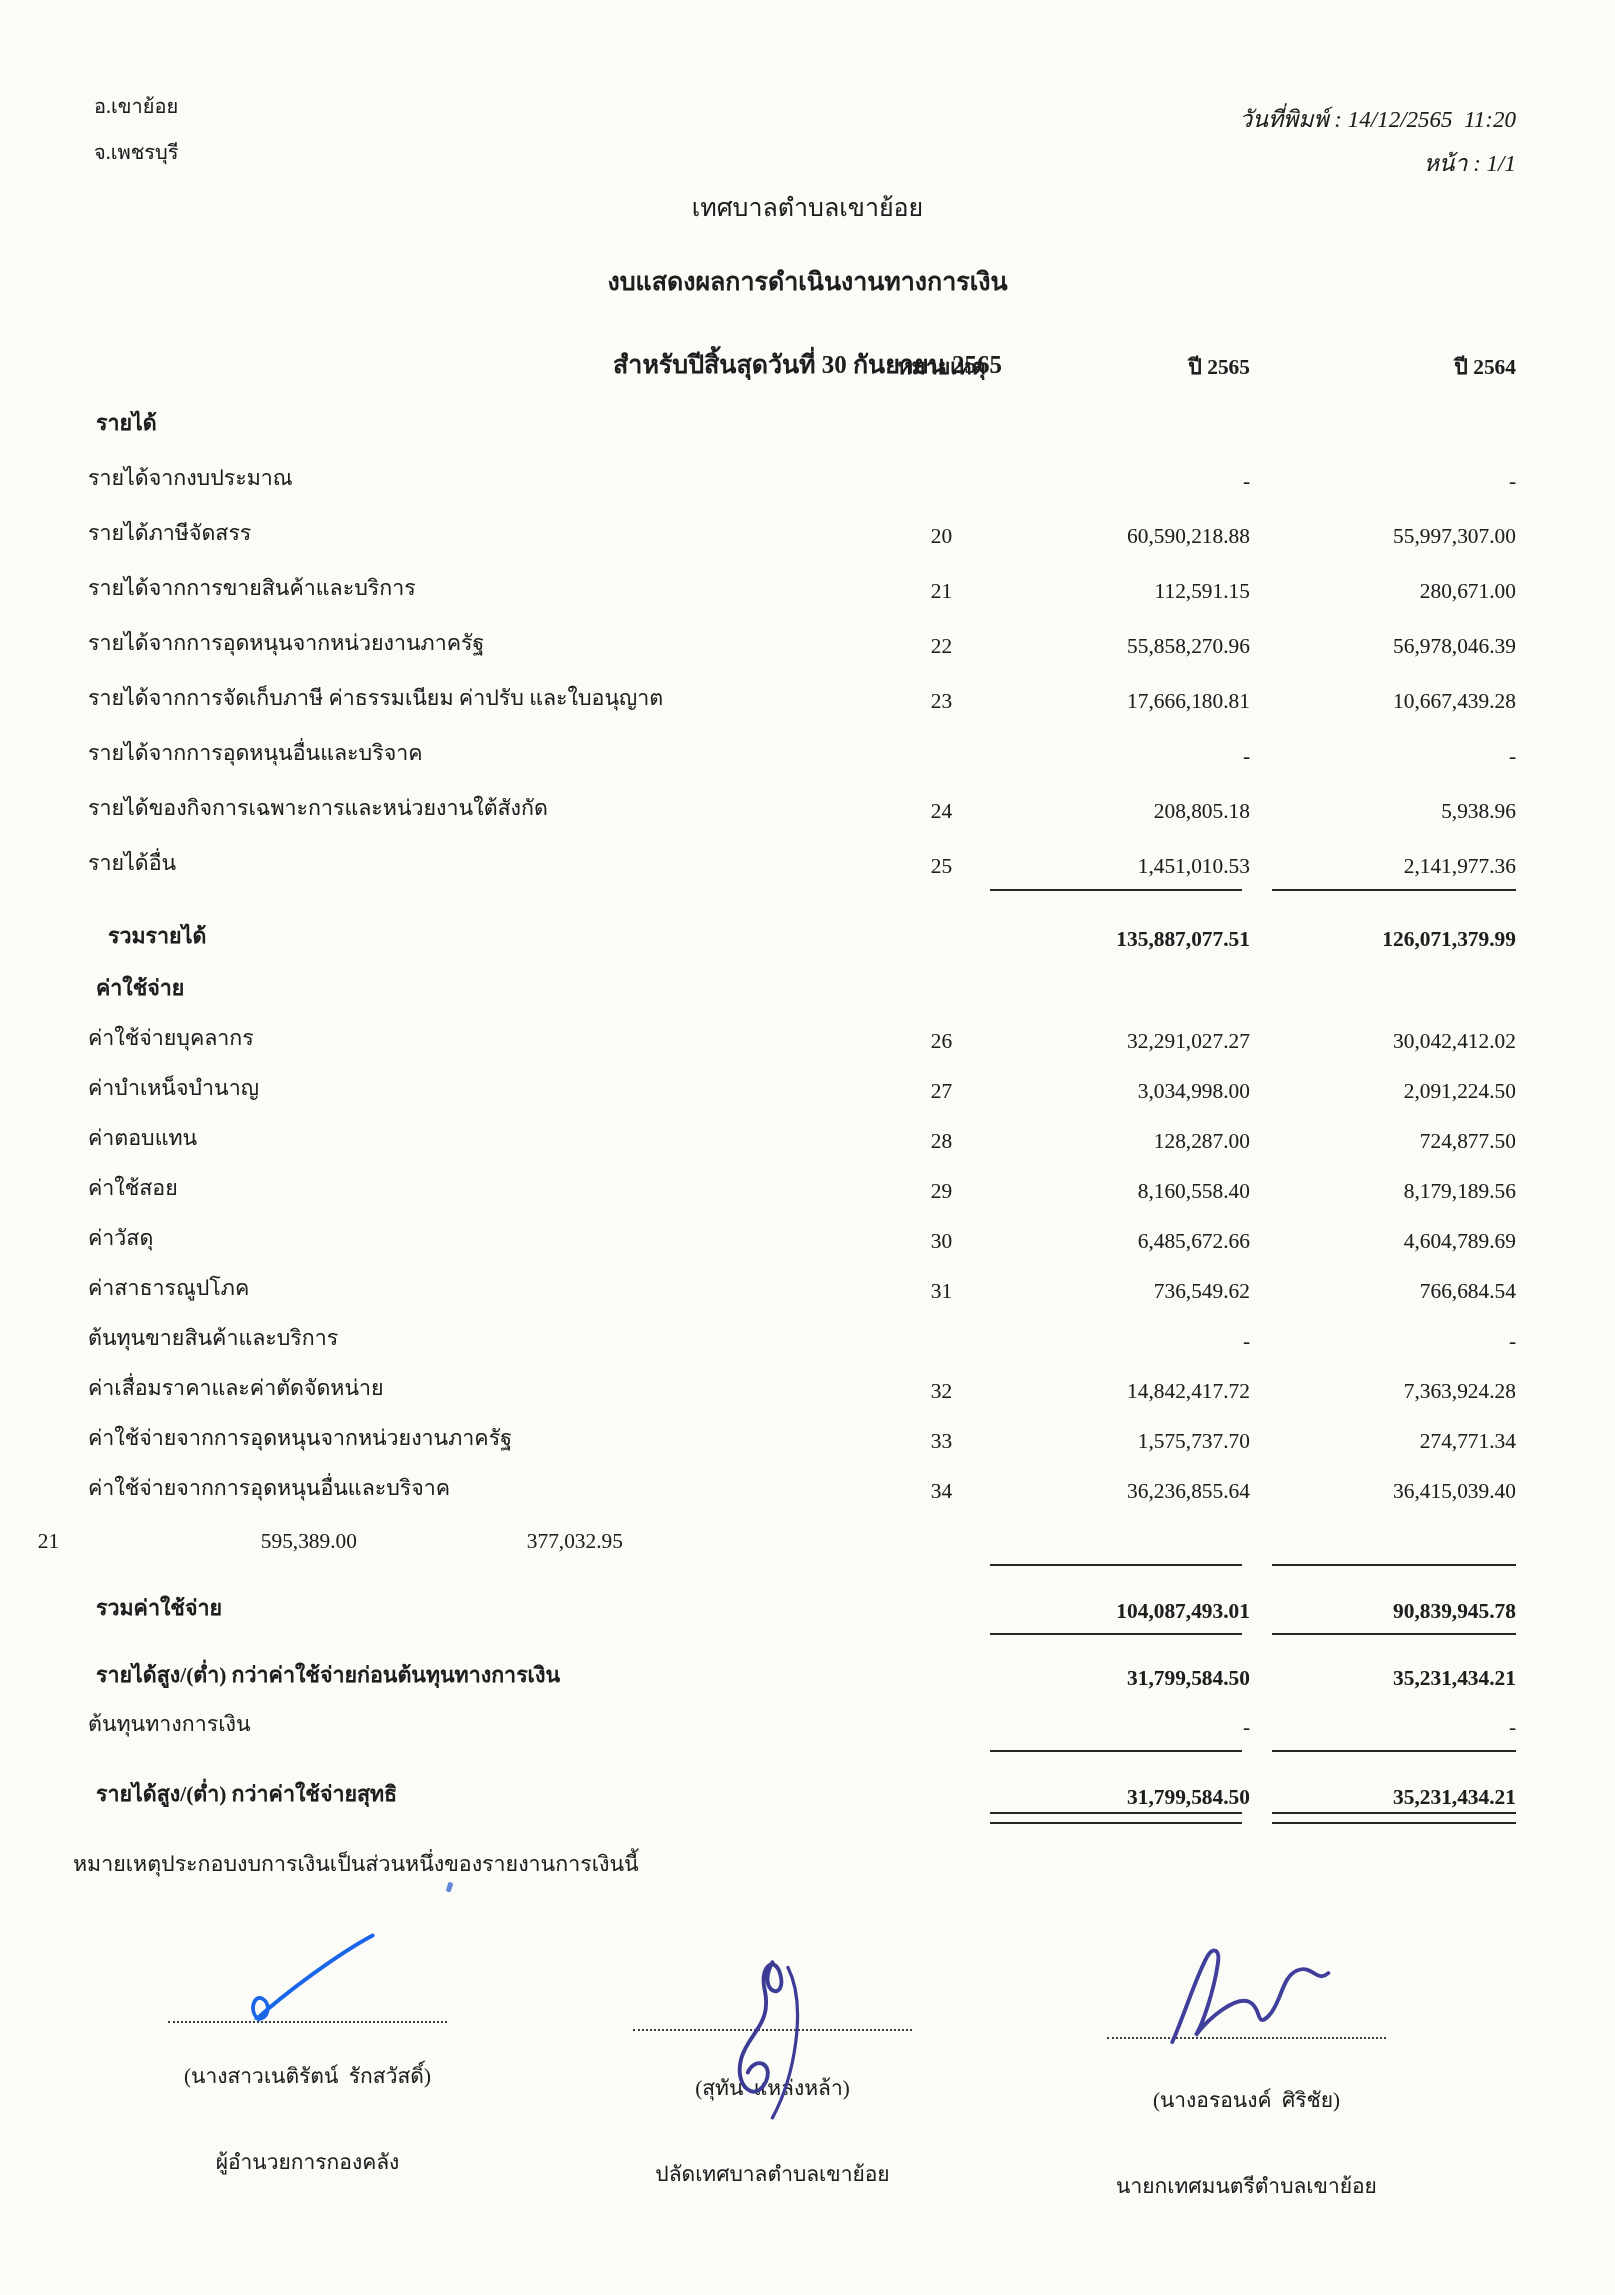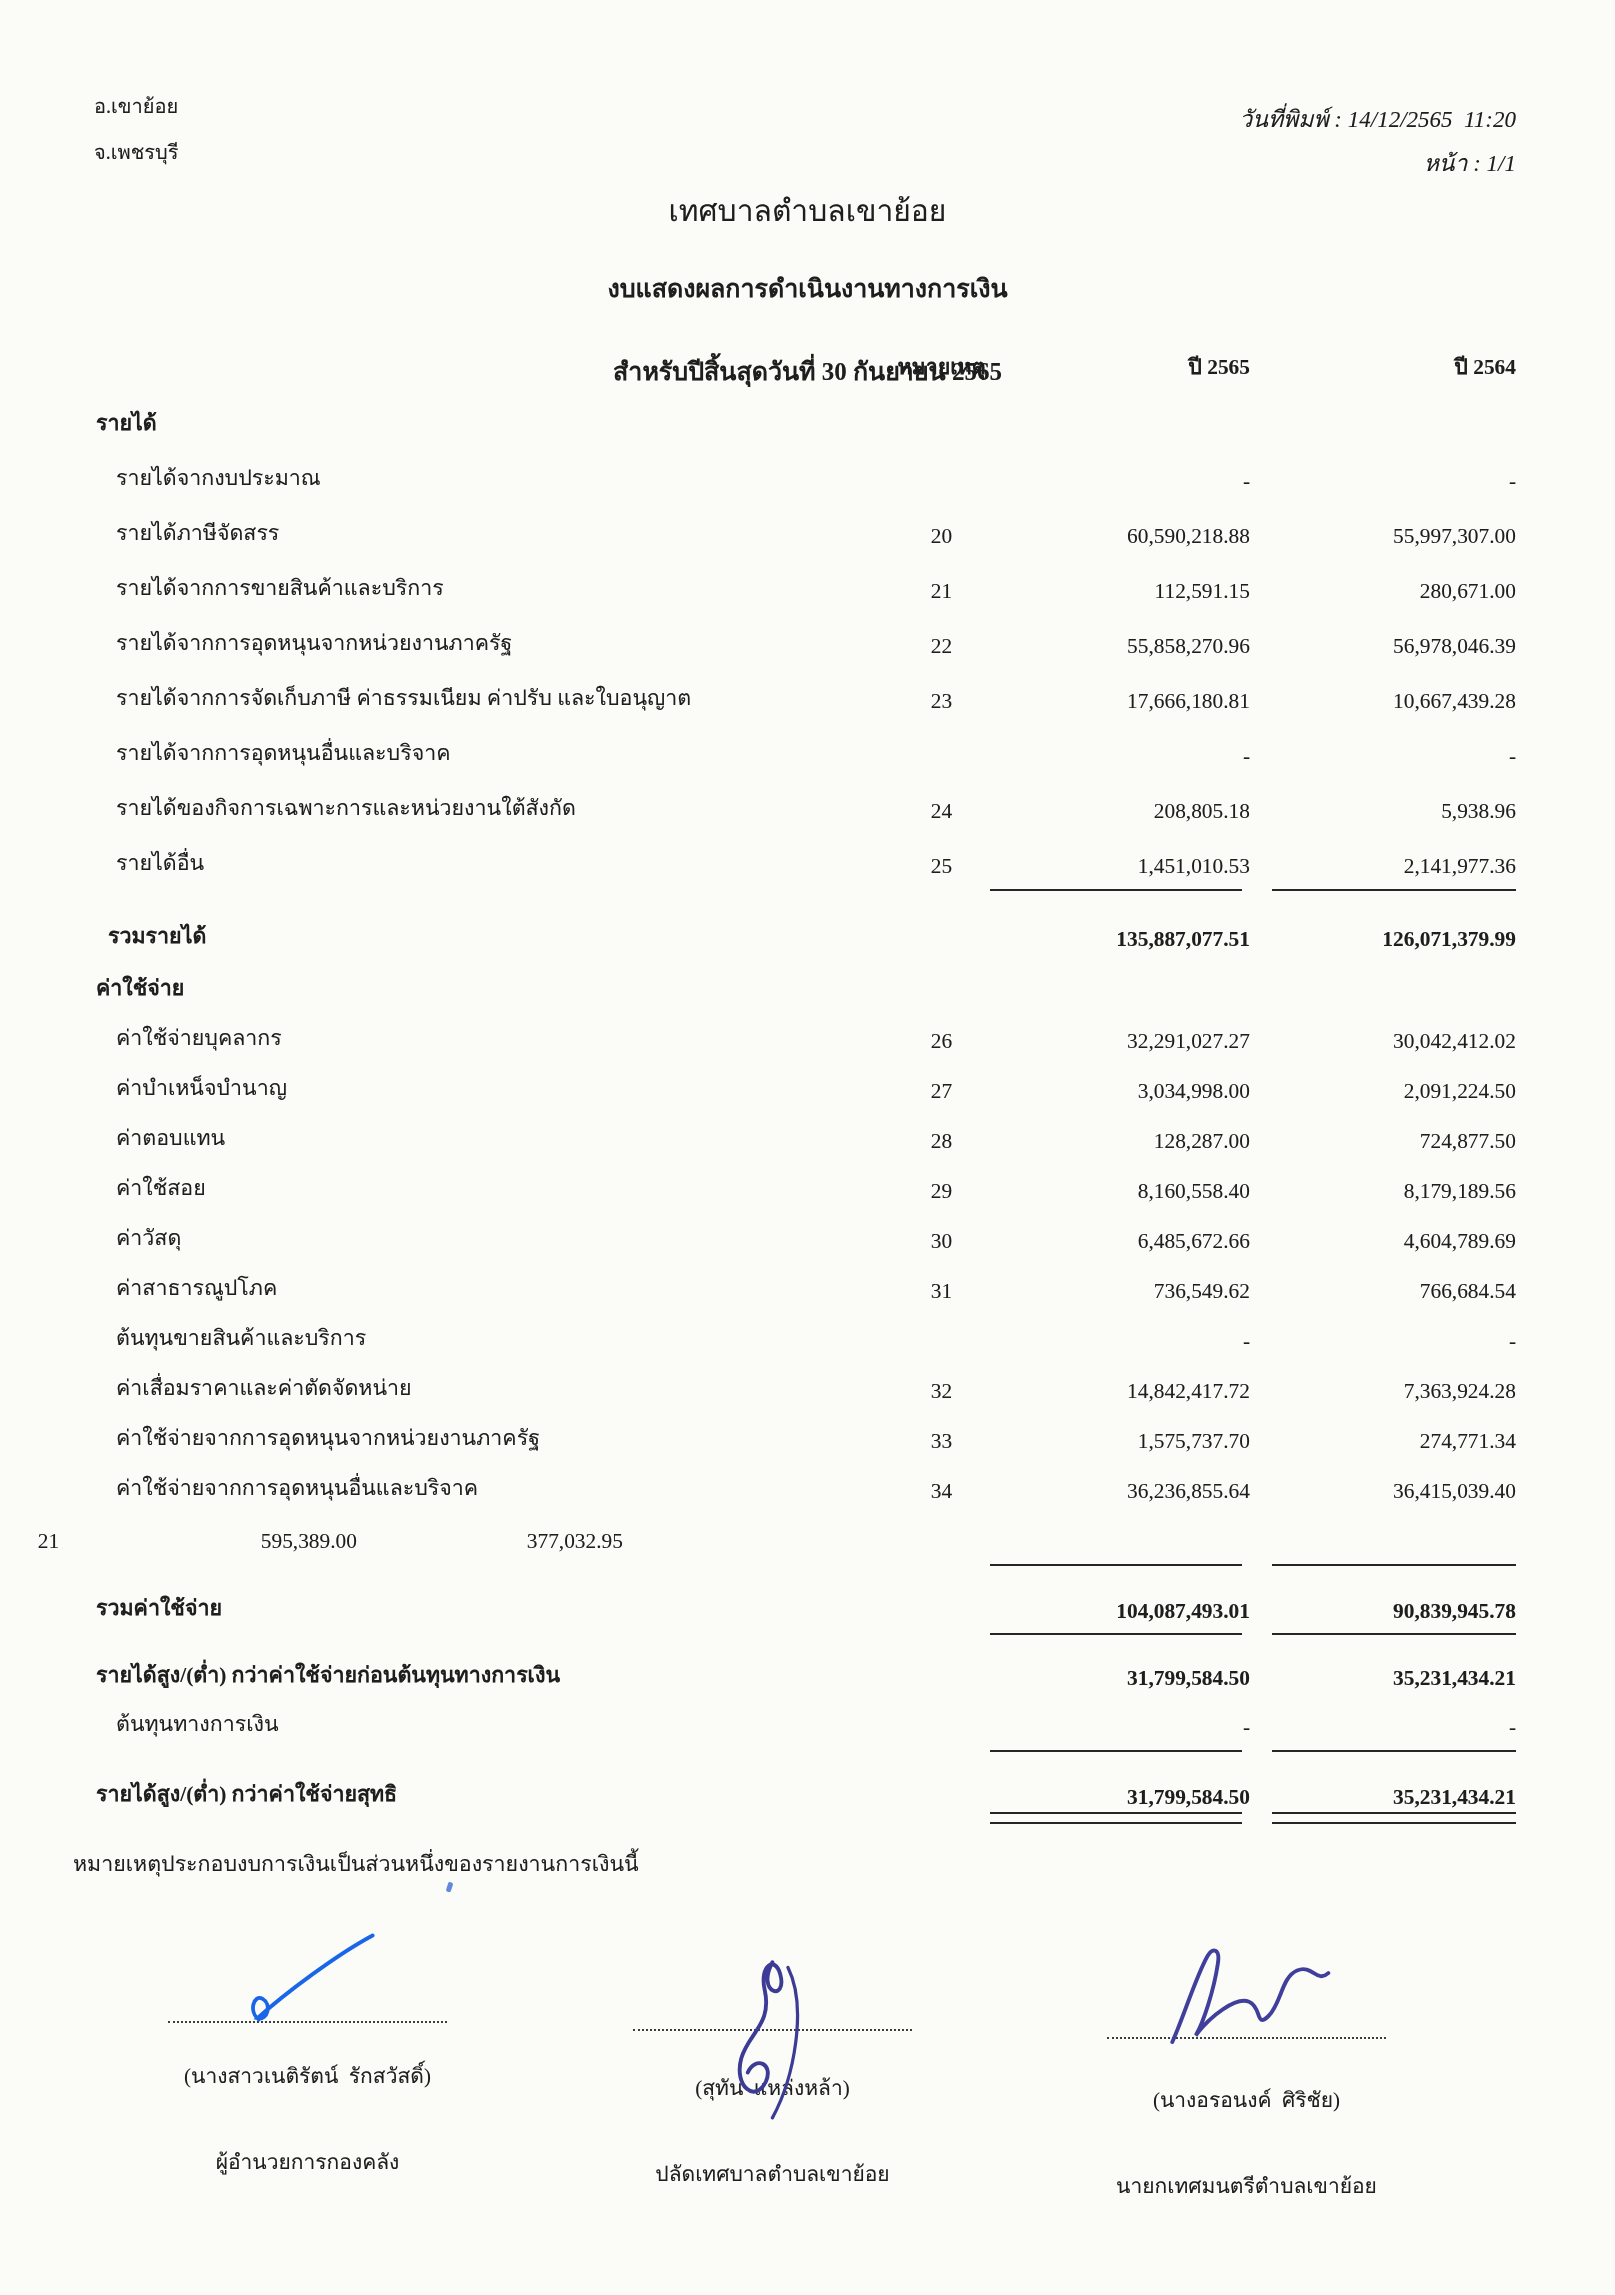--- a/index.html
+++ b/index.html
@@ -8,28 +8,28 @@
     background:#fbfbf8;color:#1e1e1e;
     font-family:"Liberation Serif","DejaVu Sans",serif;
     text-shadow:0 0 0.6px rgba(20,20,20,.25);
   }
   .pre{white-space:pre;}
   
   .corner-left{position:absolute;left:94px;top:83px;font-size:20px;line-height:46px;}
   .corner-right{position:absolute;right:99px;top:98px;font-size:23px;line-height:44px;text-align:right;font-style:italic;}
   
   .titles{position:absolute;left:0;right:0;top:187px;text-align:center;}
-  .org{font-size:30px;font-family:Liberation Serif, serif;}
+  .org{font-size:25px;font-family:Liberation Serif, serif;}
   .t1{font-size:25px;font-weight:700;margin-top:34px;}
   .t2{font-size:25px;font-weight:700;margin-top:43px;}
   
   .table{position:absolute;left:0;right:0;top:338px;}
   .row{display:flex;align-items:flex-end;font-size:21.4px;}
   .c-label{flex:1;padding-left:96px;}
-  .item .c-label{padding-left:116px;}
+  .item .c-label{padding-left:88px;}
   .c-note{width:97px;text-align:center;}
   .c-v65{width:260px;text-align:right;}
   .c-v64{width:266px;text-align:right;}
   .row{padding-right:99px;}
   .t-header{height:45px;font-weight:700;}
   .section{font-weight:700;}
   .total .c-label,.total .c-v65,.total .c-v64{font-weight:700;}
   .h86{height:56px;} .h84{height:55px;} .h80{height:52px;} .h78{height:51px;padding-left:12px;}
   .h77{height:50px;} .h76{height:49px;} .h74{height:48px;} .h72{height:47px;}
   

